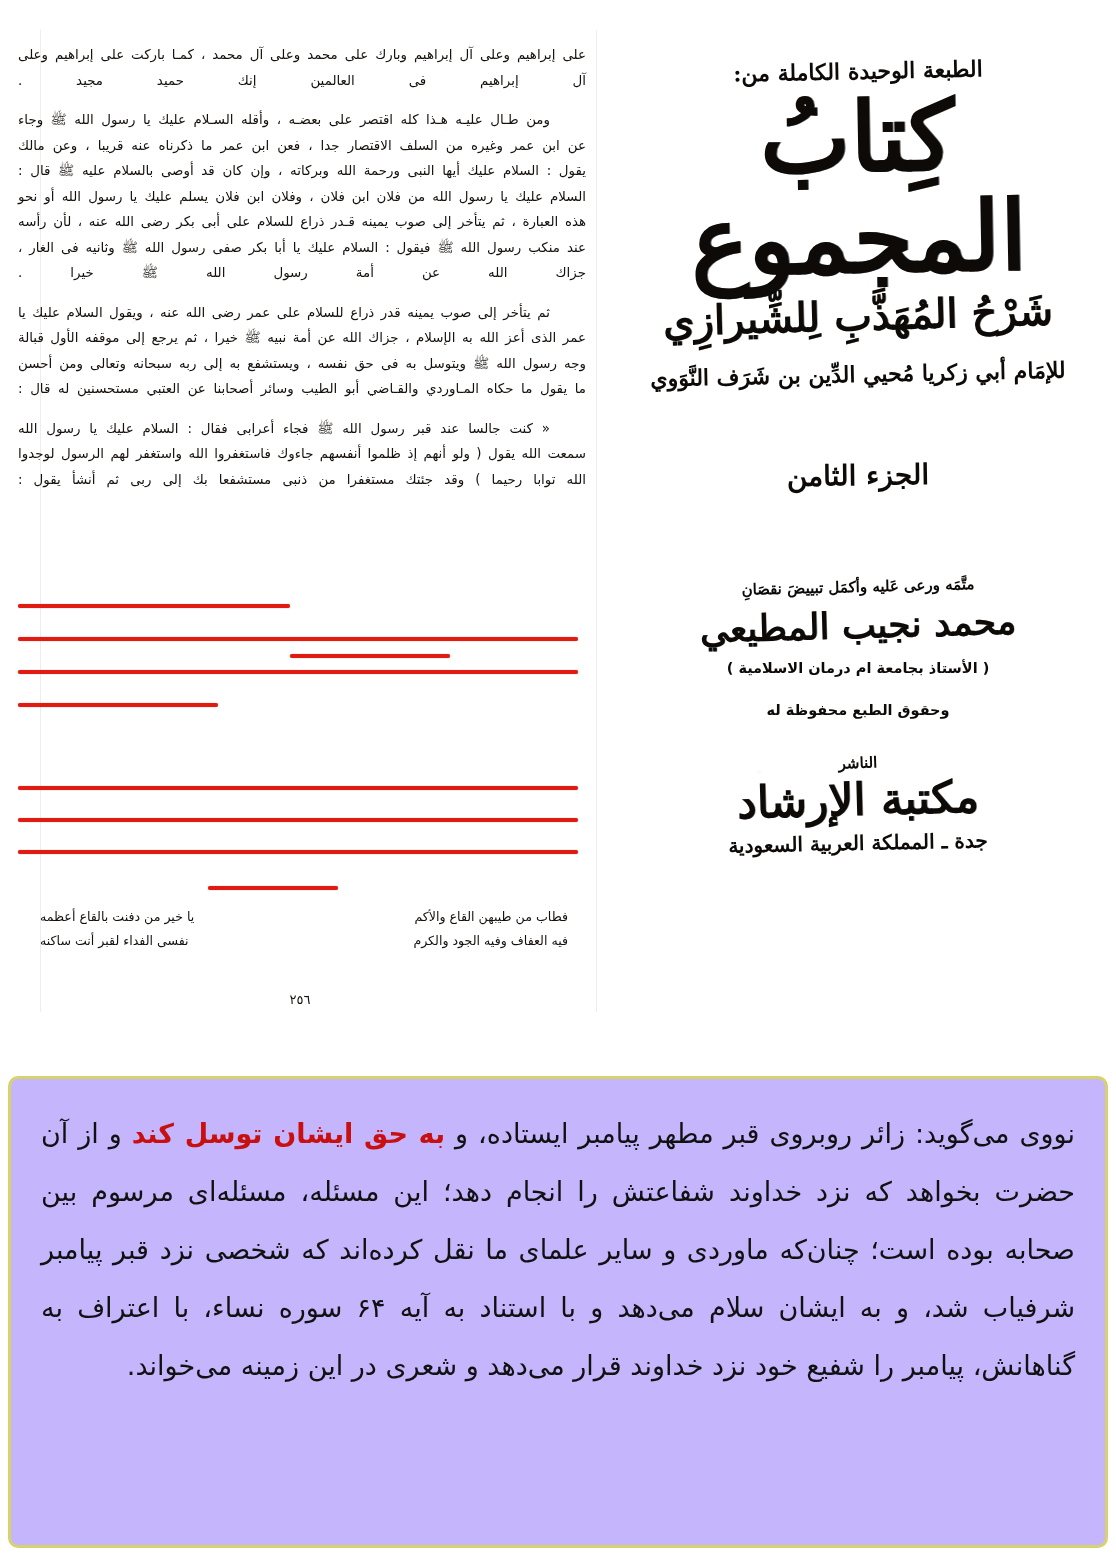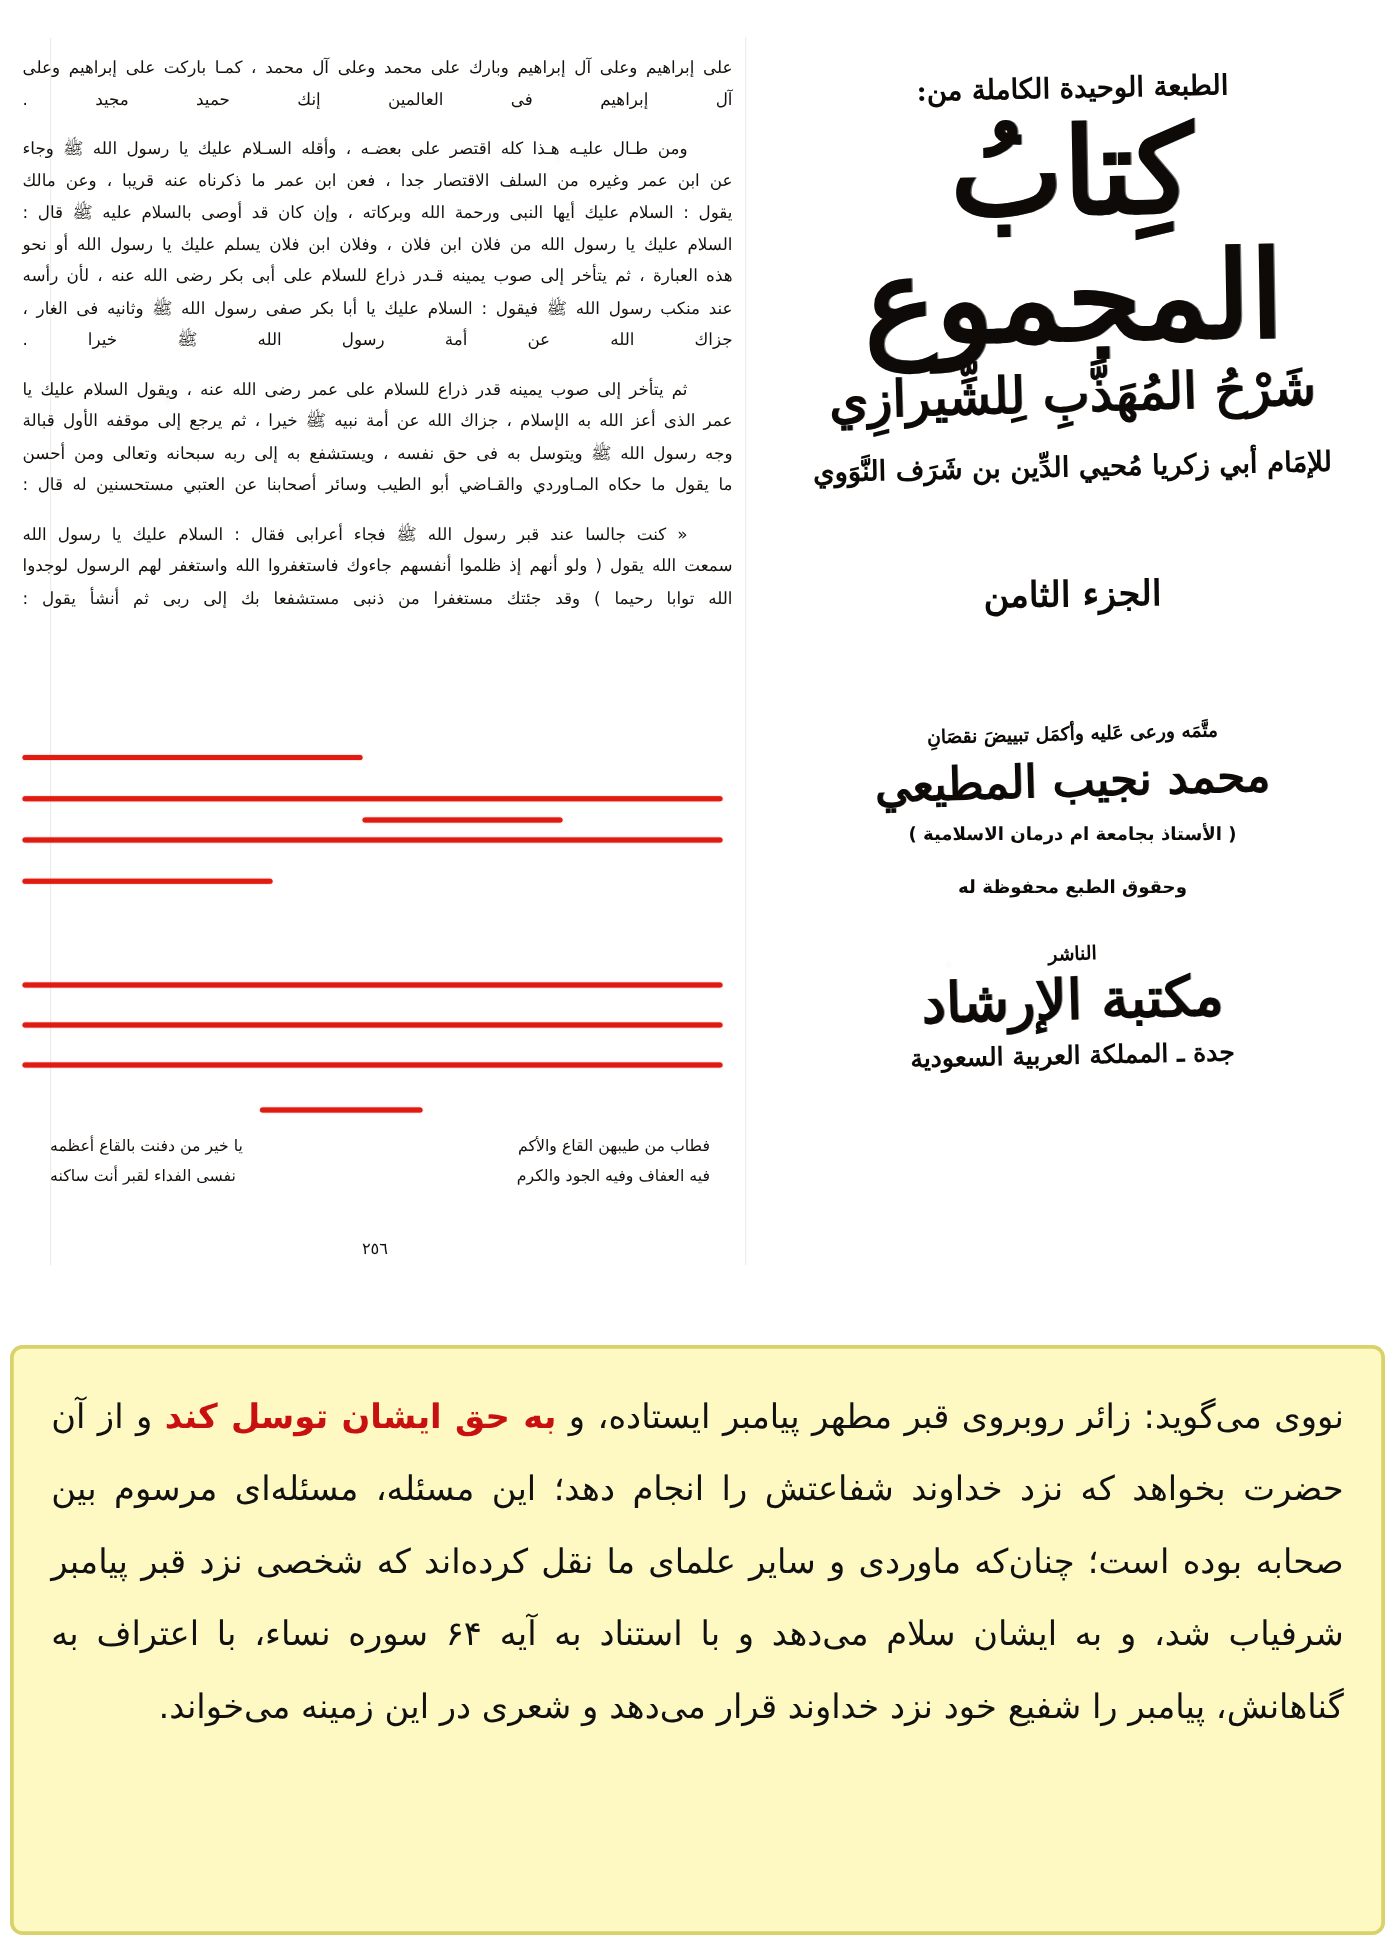--- a/index.html
+++ b/index.html
@@ -192,21 +192,21 @@
   }
 
   
   #translation {
     position: absolute;
     left: 8px;
     top: 1076px;
     width: 1100px;
     height: 472px;
     box-sizing: border-box;
-    background: #fef9c3;
+    background: #c4b5fd;
     border: 3px solid #d9d26a;
     border-radius: 10px;
     direction: rtl;
     padding: 26px 30px 20px 30px;
     color: #111111;
     font-family: "DejaVu Sans", sans-serif;
     font-size: 27px;
     line-height: 58px;
     text-align: justify;
     text-align-last: right;

